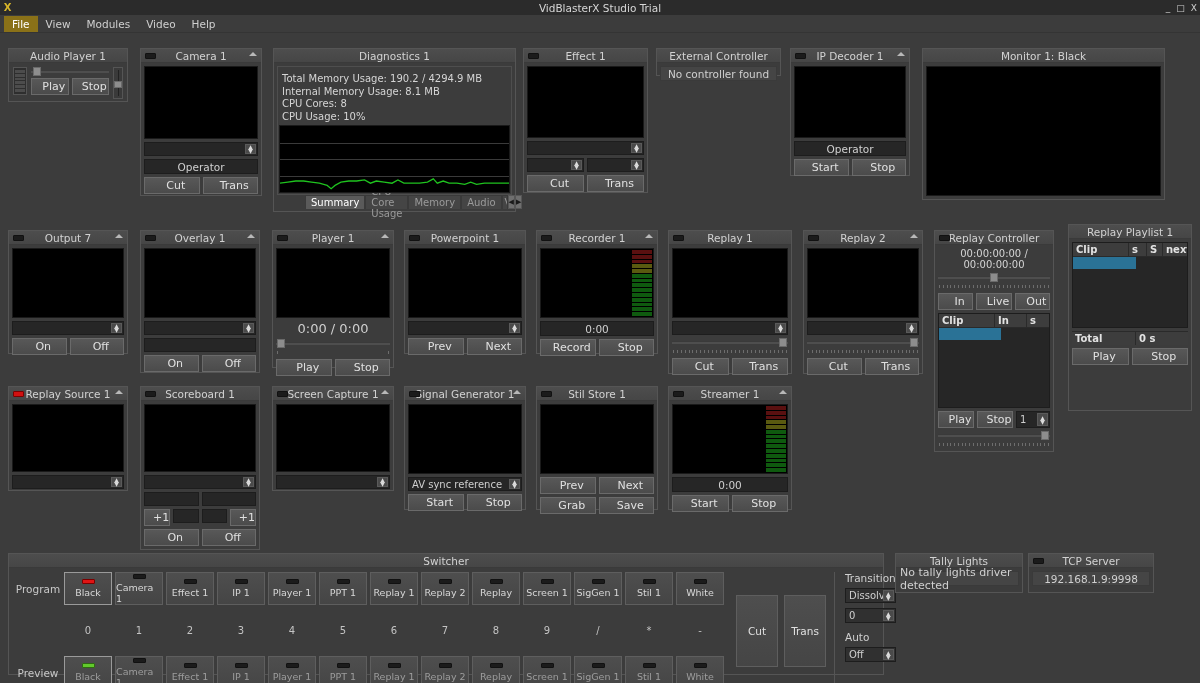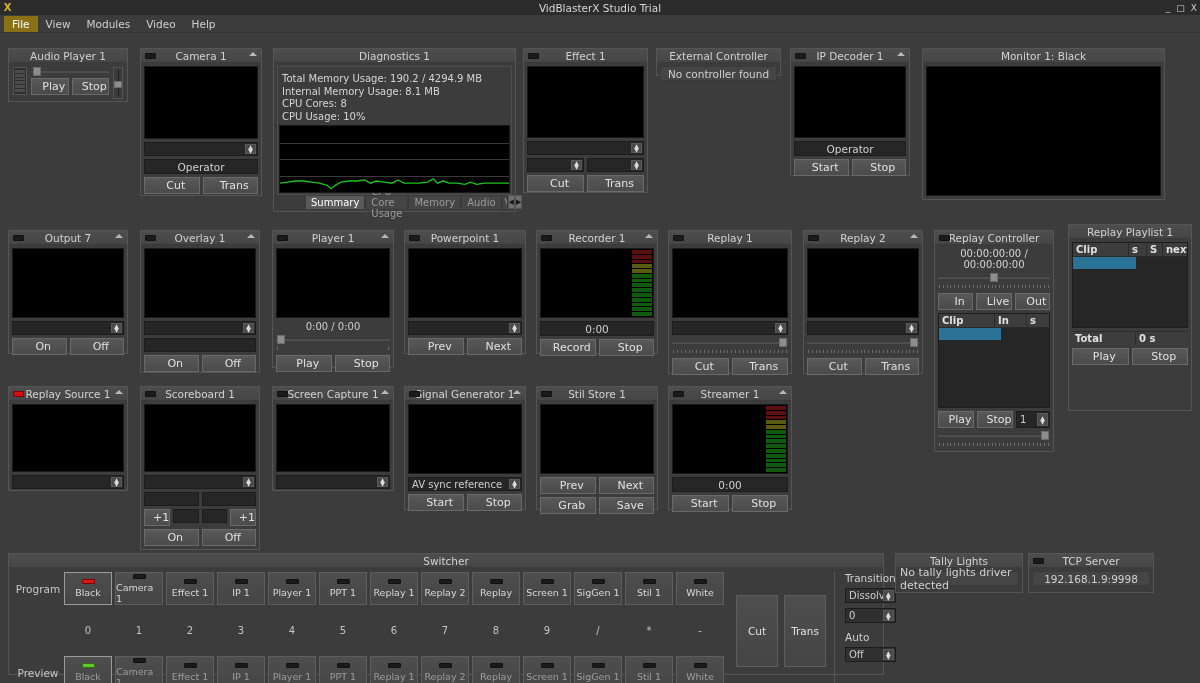--- a/index.html
+++ b/index.html
@@ -293,21 +293,21 @@
 </div>
 
 <div class="module" style="left:272px;top:230px;width:122px;height:138px;">
   <div class="mhead">
     <span class="tally"></span>
     <span>Player 1</span>
     <span class="collapse"></span>
   </div>
   <div class="mbody">
     <div class="video" style="height:70px;"></div>
-    <div style="text-align:center;font-size:10px;color:#cfcfcf;">0:00 / 0:00</div>
+    <div style="text-align:center;font-size:13px;color:#cfcfcf;">0:00 / 0:00</div>
     <div class="slider">
       <div class="strack"></div>
         <div class="sthumb" style="left:1px;"></div>
     </div>
     <div class="ticks">
         <i></i>
         <i style="opacity:0"></i>
         <i></i>
       </div>
     <div class="row">

